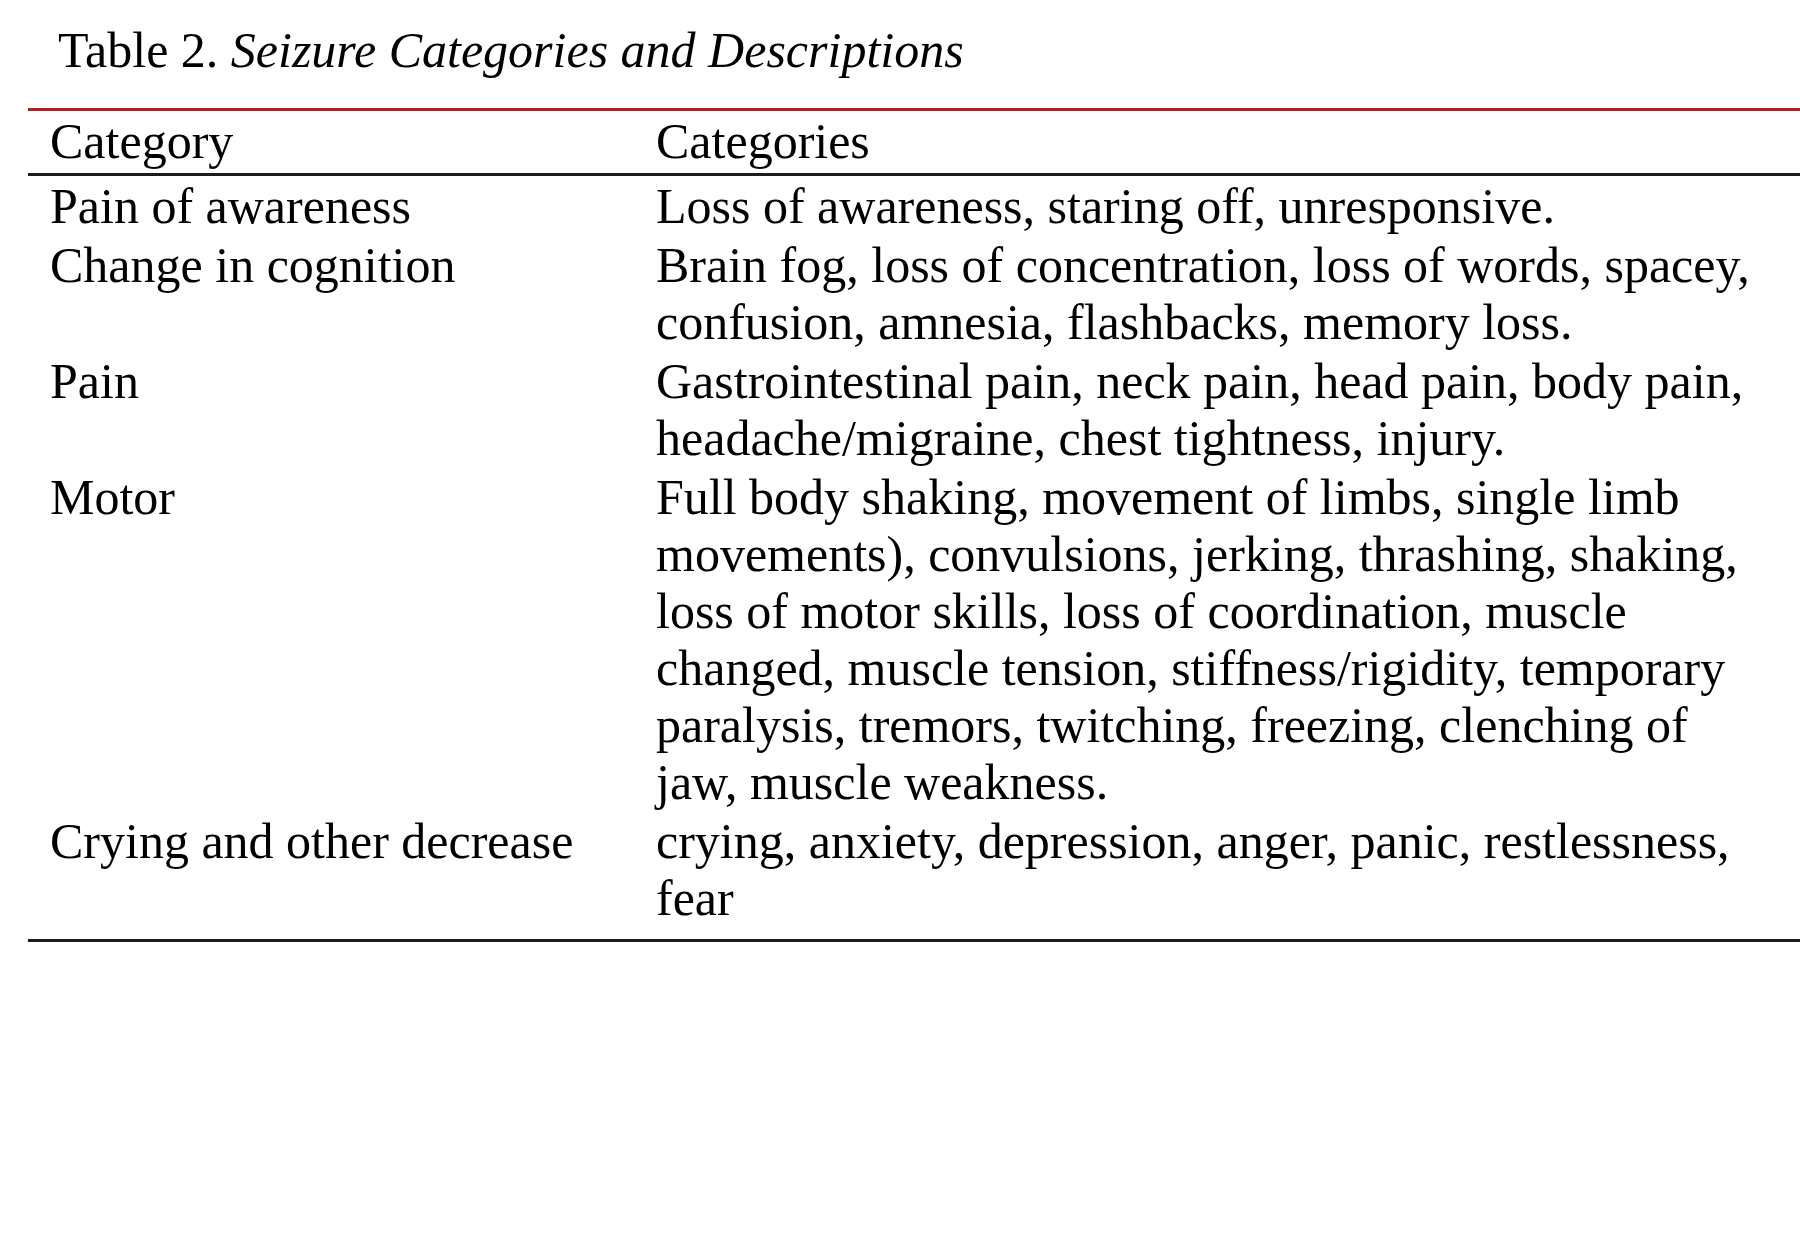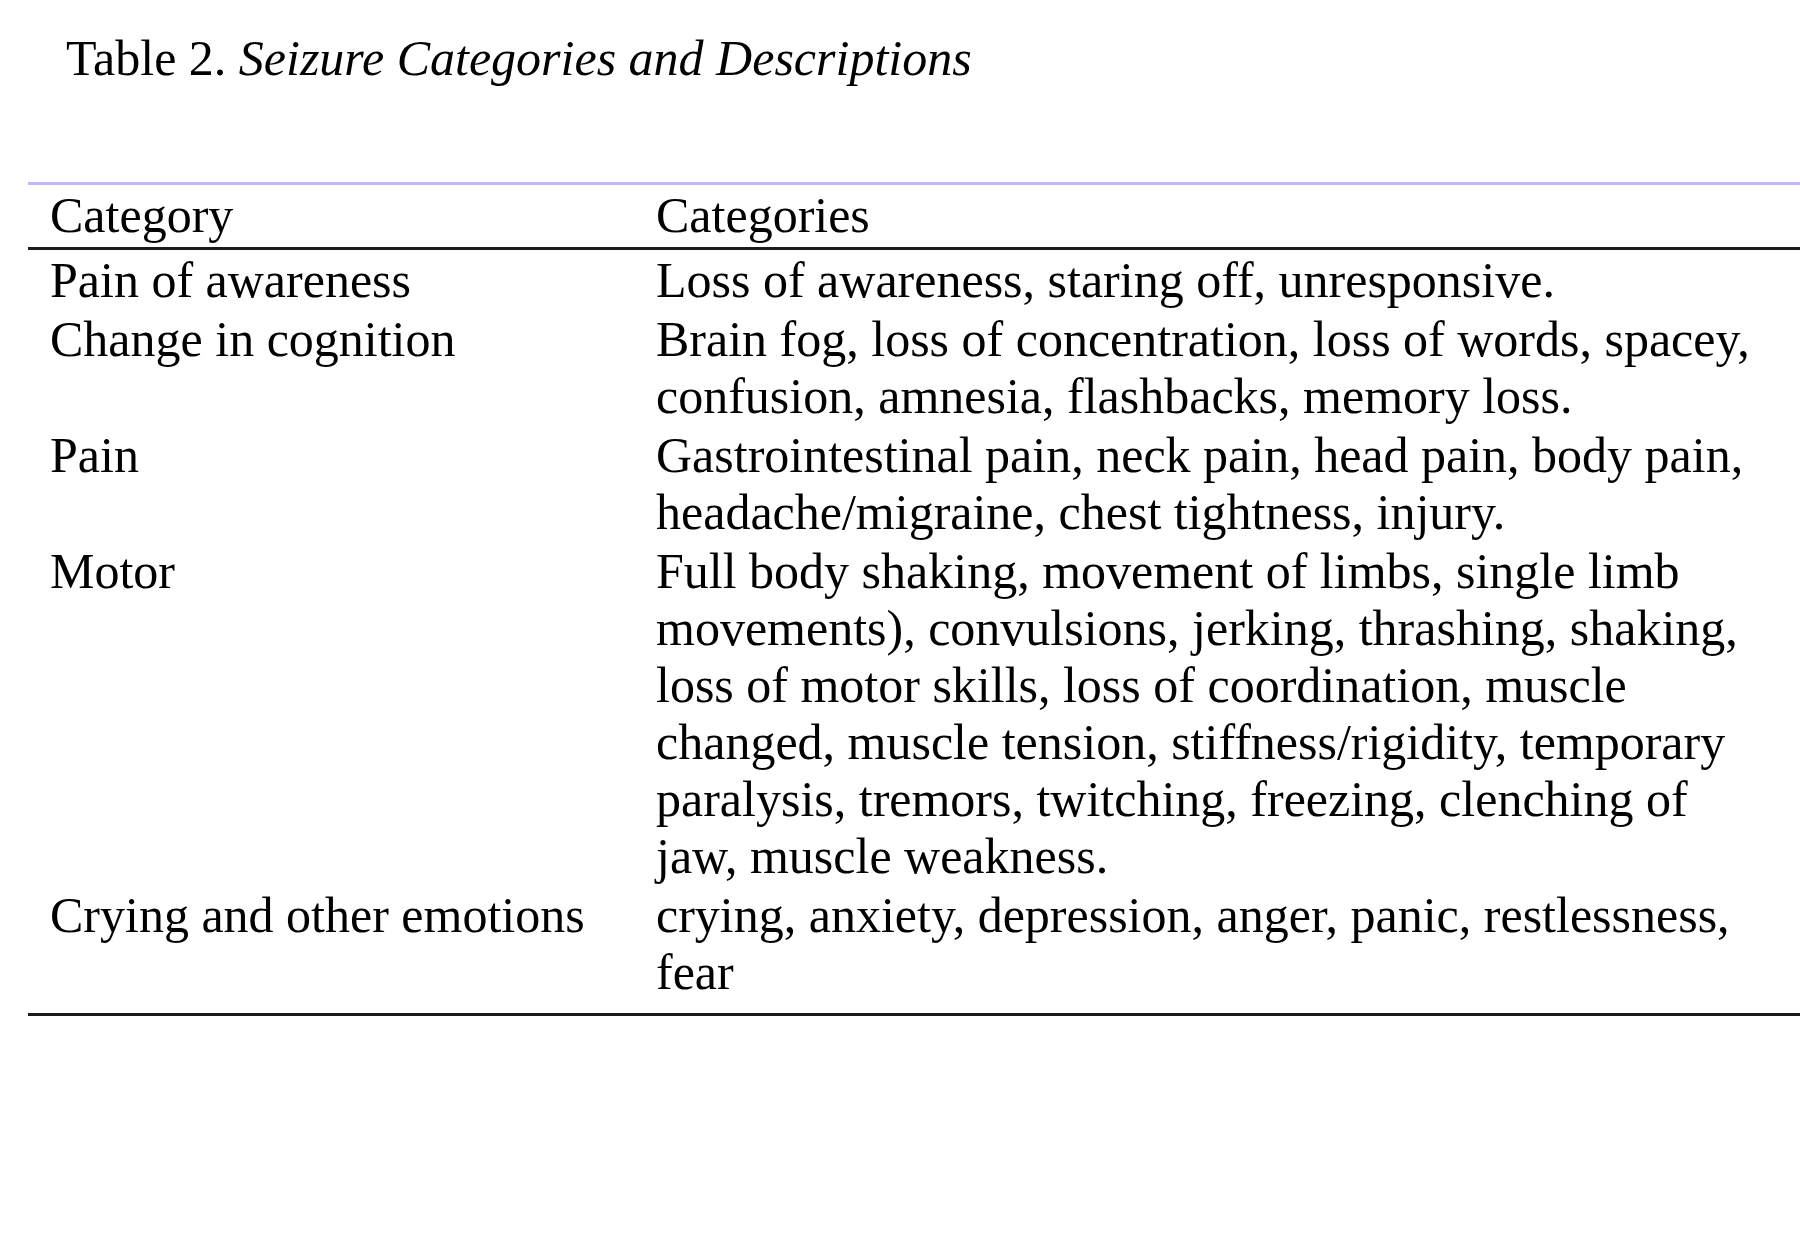--- a/index.html
+++ b/index.html
@@ -8,36 +8,36 @@
     background: #ffffff;
   }
   body {
     width: 1800px;
     height: 1250px;
     overflow: hidden;
     color: #000000;
     font-family: "Liberation Serif", "DejaVu Serif", serif;
   }
   .caption {
-    margin: 16px;
+    margin: 8px;
     padding: 14px 0 0 50px;
     font-size: 50px;
     line-height: 57px;
     font-weight: normal;
     white-space: nowrap;
   }
   .caption .caption-italic {
     font-style: italic;
   }
   table.seizure-table {
     border-collapse: collapse;
     table-layout: fixed;
-    margin: 95px 0 0 28px;
+    margin: 29px 0 0 28px;
     width: 1772px;
-    border-top: 3px solid #c4b5fd;
+    border-top: 3px solid #b91c1c;
     border-bottom: 3px solid #1c1c1c;
   }
   col.col-category { width: 609px; }
   col.col-description { width: 1163px; }
   th, td {
     font-size: 50px;
     line-height: 57px;
     font-weight: normal;
     text-align: left;
     vertical-align: top;
@@ -89,18 +89,18 @@
     <tr>
       <td class="cat-col">Motor</td>
       <td class="desc-col">Full body shaking, movement of limbs, single limb
 movements), convulsions, jerking, thrashing, shaking,
 loss of motor skills, loss of coordination, muscle
 changed, muscle tension, stiffness/rigidity, temporary
 paralysis, tremors, twitching, freezing, clenching of
 jaw, muscle weakness.</td>
     </tr>
     <tr>
-      <td class="cat-col">Crying and other emotions</td>
+      <td class="cat-col">Crying and other decrease</td>
       <td class="desc-col">crying, anxiety, depression, anger, panic, restlessness,
 fear</td>
     </tr>
   </tbody>
 </table>
 
 </body></html>

